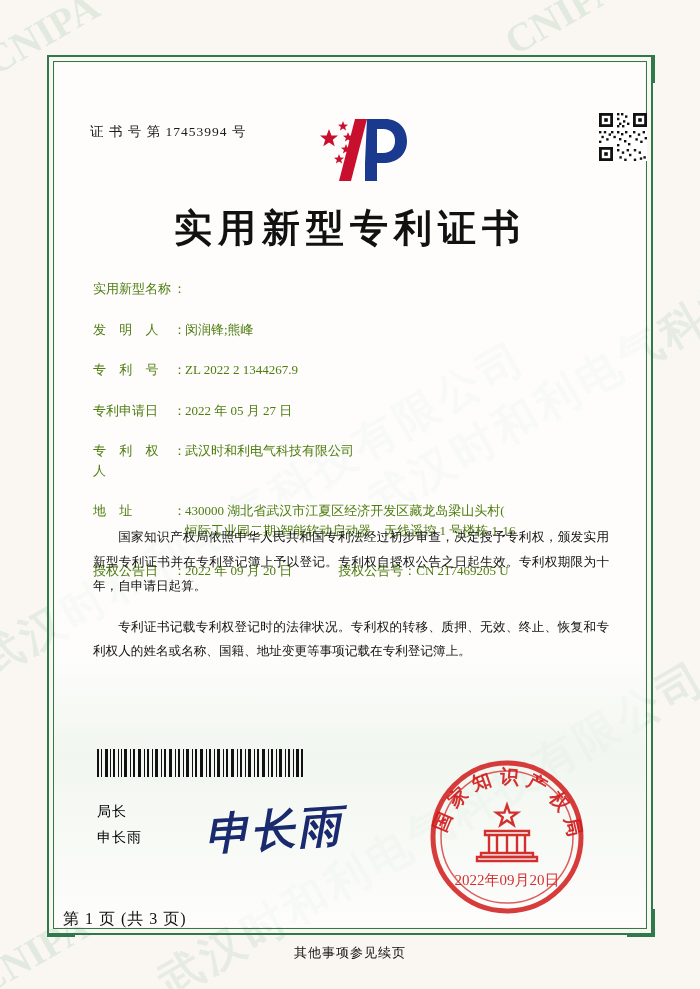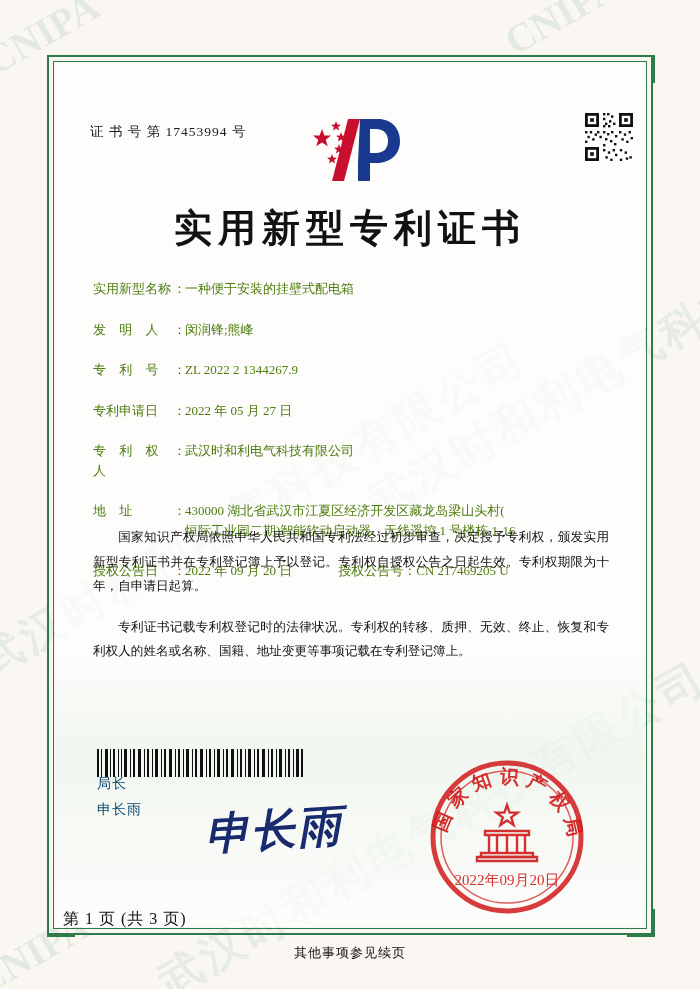--- a/index.html
+++ b/index.html
@@ -44,21 +44,21 @@
   .c-bl{left:47px;top:909px;border-right:none;border-top:none;}
   .c-br{left:627px;top:909px;border-left:none;border-top:none;}
 
   .body-bg{
     position:absolute;left:55px;top:63px;width:590px;height:864px;
     background:linear-gradient(180deg,#ffffff 0%,#ffffff 68%,#eef6ef 80%,#ffffff 100%);
     opacity:.72;
   }
 
   
-  .content{position:absolute;left:55px;top:63px;width:610px;height:864px;}
+  .content{position:absolute;left:55px;top:63px;width:610px;height:864px;padding-left:14px;}
 
   .cert-no{
     position:absolute;left:35px;top:60px;
     font-size:13.5px;color:#1a1a1a;letter-spacing:1px;
     font-family:"Liberation Serif",serif;
   }
 
   .qr{
     position:absolute;right:32px;top:50px;width:48px;height:48px;
     background:#fff;
@@ -92,21 +92,21 @@
     font-size:12.6px;line-height:1.95;color:#111;text-align:justify;
   }
   .para p{margin:16px 0 2px 0;text-indent:2em;}
 
   .barcode{
     position:absolute;left:42px;top:686px;width:206px;height:28px;
   }
   .barcode svg{display:block;}
 
   .sign-block{
-    position:absolute;left:42px;top:708px;font-size:14px;color:#0c4a6e;line-height:1.85;
+    position:absolute;left:42px;top:736px;font-size:14px;color:#000000;line-height:1.85;
     letter-spacing:1px;
   }
 
   .signature{
     position:absolute;left:150px;top:738px;
     font-size:44px;color:#1a2a6e;font-family:"Liberation Serif",serif;
     font-style:italic;font-weight:bold;letter-spacing:2px;
     transform:rotate(-4deg);
   }
 
@@ -225,21 +225,20 @@
       </svg>
     </div>
 
     <div class="title">实用新型专利证书</div>
 
     <div class="fields">
 
       <div class="row">
         <span class="lbl">实用新型名称</span>
         <span class="colon">：</span>
-        <span class="val">一种便于安装的挂壁式配电箱</span>
       </div>
 
       <div class="row">
         <span class="lbl sp">发 明 人</span>
         <span class="colon">：</span>
         <span class="val">闵润锋;熊峰</span>
       </div>
 
       <div class="row">
         <span class="lbl sp">专 利 号</span>

